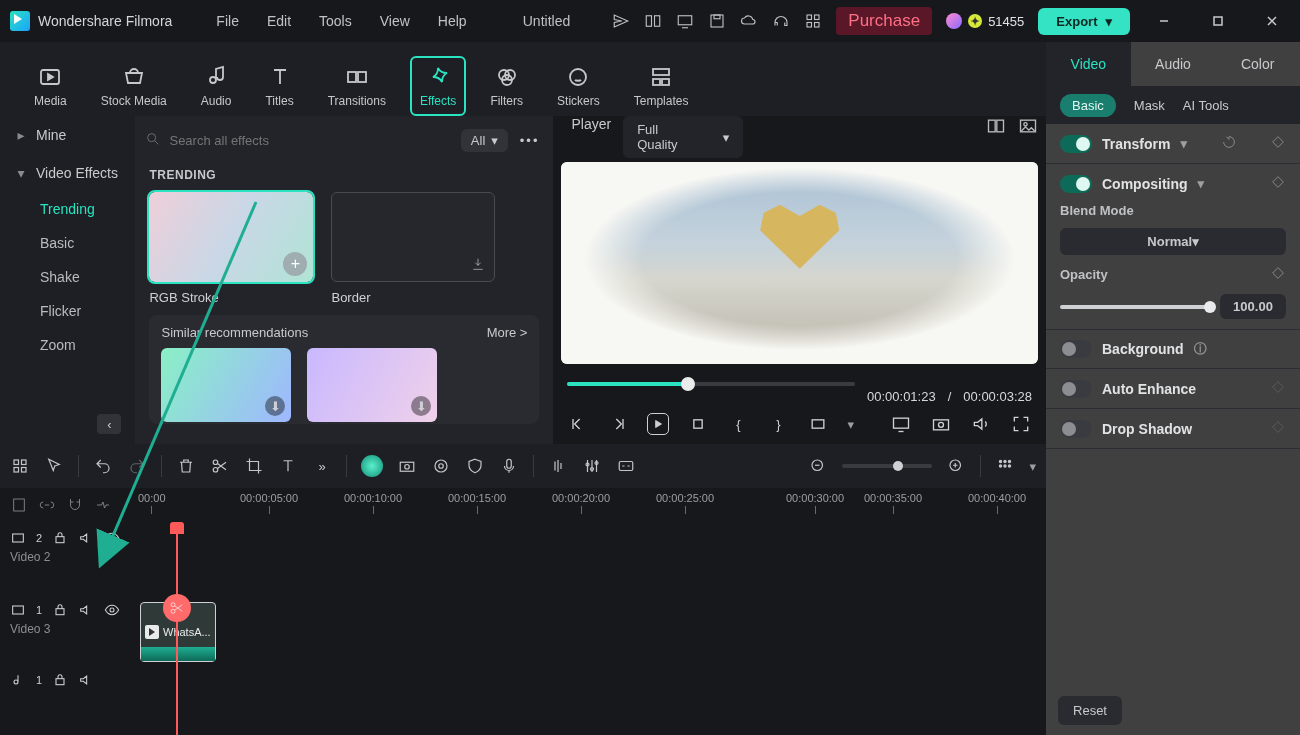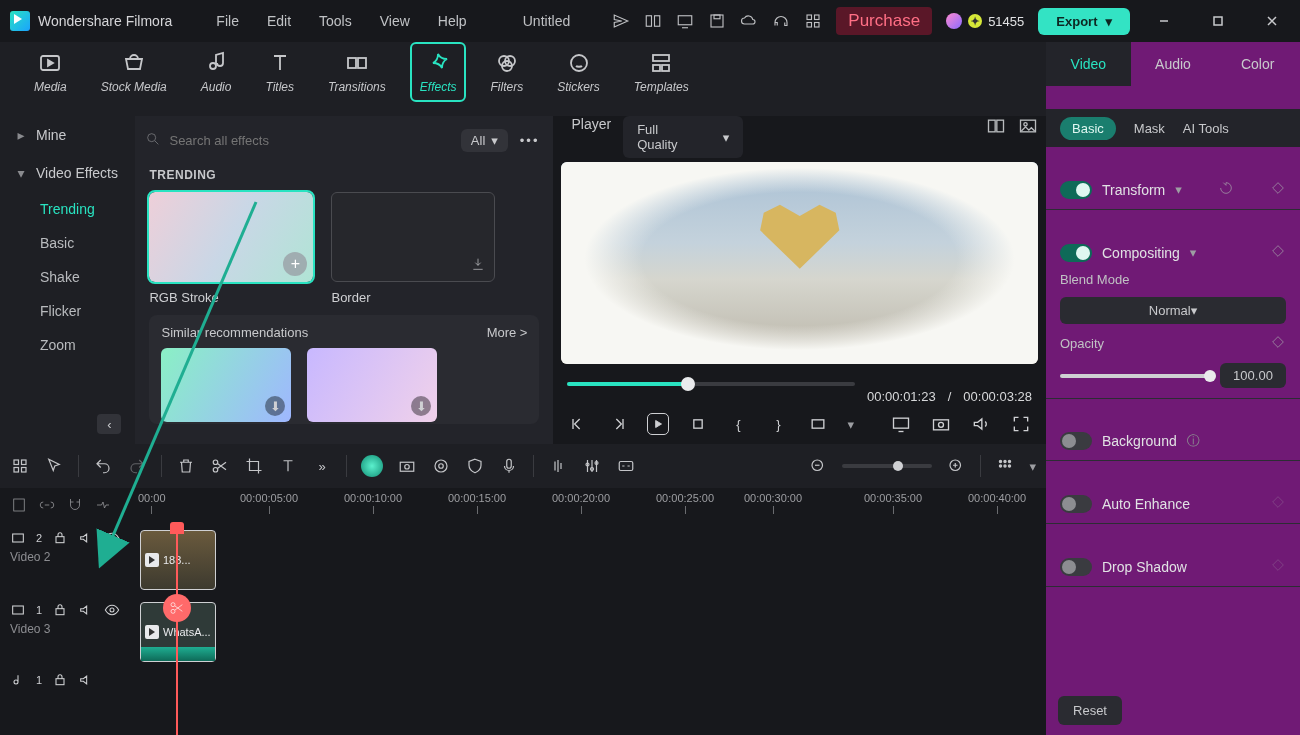--- a/index.html
+++ b/index.html
@@ -17,21 +17,21 @@
 .ticon svg { width: 18px; height: 18px; stroke: currentColor; fill: none; stroke-width: 1.5; }
 #purchase { background: #5a1728; color: #ff6f85; padding: 4px 12px; border-radius: 4px; font-size: 17px; }
 #coins { display: flex; align-items: center; gap: 6px; color: #e0e1e3; font-size: 13px; }
 .coin-av { width: 16px; height: 16px; border-radius: 50%; background: linear-gradient(135deg,#ff8ad1,#8a6bff); }
 .coin-dot { width: 14px; height: 14px; border-radius: 50%; background: #d6e838; display: inline-flex; align-items: center; justify-content: center; color: #333; font-size: 11px; font-weight: bold;}
 #export-btn { background: #33e3c4; color: #0d2722; padding: 6px 18px; border-radius: 6px; font-weight: 600; display: flex; gap: 8px; align-items: center; }
 .win-btn { width: 40px; height: 30px; display: flex; align-items: center; justify-content: center; color: #c8c9cc; }
 .win-btn svg { width: 12px; height: 12px; stroke: currentColor; fill: none; stroke-width: 1.5; }
 
 
-#ribbon { height: 74px; background: #1e1f24; display: flex; align-items: flex-start; padding-left: 24px; gap: 14px; font-style: italic; }
+#ribbon { height: 74px; background: #1e1f24; display: flex; align-items: flex-end; padding-left: 24px; gap: 14px; }
 .rb-item { display: flex; flex-direction: column; align-items: center; gap: 4px; padding: 6px 8px; color: #c6c7ca; cursor: pointer; border-radius: 6px; border: 2px solid transparent; }
 .rb-item.sel { border: 2px solid #29e3c1; color: #29e3c1; }
 .rb-ico { width: 26px; height: 26px; display: flex; align-items: center; justify-content: center; }
 .rb-ico svg { width: 24px; height: 24px; stroke: currentColor; fill: none; stroke-width: 1.8; }
 .rb-lab { font-size: 12px; }
 
 
 #mid { display: flex; height: 328px; }
 
 #nav { width: 174px; background: #1e1f24; display: flex; flex-direction: column; position: relative; }
@@ -116,28 +116,28 @@
 #tracks-right { flex:1; position:relative;}
 .clip { position:absolute; height:60px; border:1px solid #cfd0d3; border-radius:4px; background:linear-gradient(#6a5a3d,#3d3a2f); left:4px; width:76px; display:flex; align-items:center; color:#e8e9eb; font-size:11px;}
 .clip .p { width:14px;height:14px; background:#e8e9eb; border-radius:2px; margin:0 4px; position:relative;}
 .clip .p:after{content:""; position:absolute; left:4px; top:3px; border-left:6px solid #333; border-top:4px solid transparent; border-bottom:4px solid transparent;}
 .clip.v1{ top: 80px; background:#2f3a38; }
 .clip.v2{ top: 8px; }
 .clip .aud { position:absolute; left:0; right:0; bottom:0; height:14px; background:linear-gradient(#1fae92,#0e6a58);}
 #arrow { position:absolute; z-index:9; pointer-events:none; }
 
 
-#inspector { position:absolute; right:0; top:42px; width:254px; bottom:0; background:#701a75; display:flex; flex-direction:column;gap:23px;}
+#inspector { position:absolute; right:0; top:42px; width:254px; bottom:0; background:#404040; display:flex; flex-direction:column;}
 #insp-tabs { height: 44px; display:flex; }
 .it { flex:1; display:flex; align-items:center; justify-content:center; font-size:14px; color:#c8c9cc; cursor:pointer;}
 .it.sel { color:#29e3c1; background:#23242a;}
 #insp-sub { height:38px; display:flex; align-items:center; gap:18px; padding-left:14px; background:#23242a;}
 .is { font-size:13px; color:#c8c9cc;}
 .is.sel { background:#1a7e6e; color:#dff7f1; padding:4px 12px; border-radius:12px;}
-.insp-sec { padding: 10px 14px; border-bottom:1px solid #2c2d33;}
+.insp-sec { padding: 10px 14px; border-bottom:1px solid #2c2d33;font-weight:bold;}
 .toggle-row { display:flex; align-items:center; gap:10px;}
 .tog { width:32px; height:18px; background:#0e6a58; border-radius:10px; position:relative;}
 .tog:after{content:"";position:absolute; right:2px; top:2px; width:14px;height:14px;background:#dff7f1;border-radius:50%;}
 .tog.off{ background:#3a3b40;}
 .tog.off:after{ right:auto; left:2px; background:#8c8d91;}
 .sec-title{font-size:14px; color:#e1e2e4;}
 .kf{ margin-left:auto; color:#a9aaad;}
 .kf svg{width:16px;height:16px; stroke:currentColor; fill:none;}
 .row { display:flex; align-items:center; gap:10px; margin-top:10px;}
 .select { flex:1; background:#2a2b31; border-radius:6px; padding:6px 10px; display:flex; justify-content:center; font-size:13px;}
@@ -619,21 +619,21 @@
             <path d="M4 12h6l2-4 2 8 2-4h4"></path>
           </svg></div>
   </div>
   <div id="ruler">
     <div class="rk" style="left:2px">00:00</div>
     <div class="rk" style="left:104px">00:00:05:00</div>
     <div class="rk" style="left:208px">00:00:10:00</div>
     <div class="rk" style="left:312px">00:00:15:00</div>
     <div class="rk" style="left:416px">00:00:20:00</div>
     <div class="rk" style="left:520px">00:00:25:00</div>
-    <div class="rk" style="left:608px">00:00:30:00</div>
+    <div class="rk" style="left:650px">00:00:30:00</div>
     <div class="rk" style="left:728px">00:00:35:00</div>
     <div class="rk" style="left:832px">00:00:40:00</div>
   </div>
 </div>
 
 <div id="tracks">
   <div id="playhead">
     <div class="cap"></div>
         <div class="stem"></div>
     <div class="scis">
@@ -695,24 +695,20 @@
               <rect x="6" y="10" width="12" height="9"></rect>
               <path d="M9 10V7a3 3 0 016 0v3"></path>
             </svg>
         <svg viewBox="0 0 24 24">
               <path d="M4 10v4h4l5 4V6l-5 4H4z"></path>
             </svg>
       </div>
     </div>
   </div>
   <div id="tracks-right">
-    <div class="clip v2">
-          <div class="p"></div>
-          <span>183...</span>
-        </div>
     <div class="clip v1">
           <div class="p"></div>
           <span>WhatsA...</span>
           <div class="aud"></div>
         </div>
   </div>
 
   <svg id="arrow" style="left:86px; top:-330px;" width="180" height="380">
     <defs>
           <marker id="ah" markerWidth="12" markerHeight="12" refX="6" refY="6" orient="auto">

